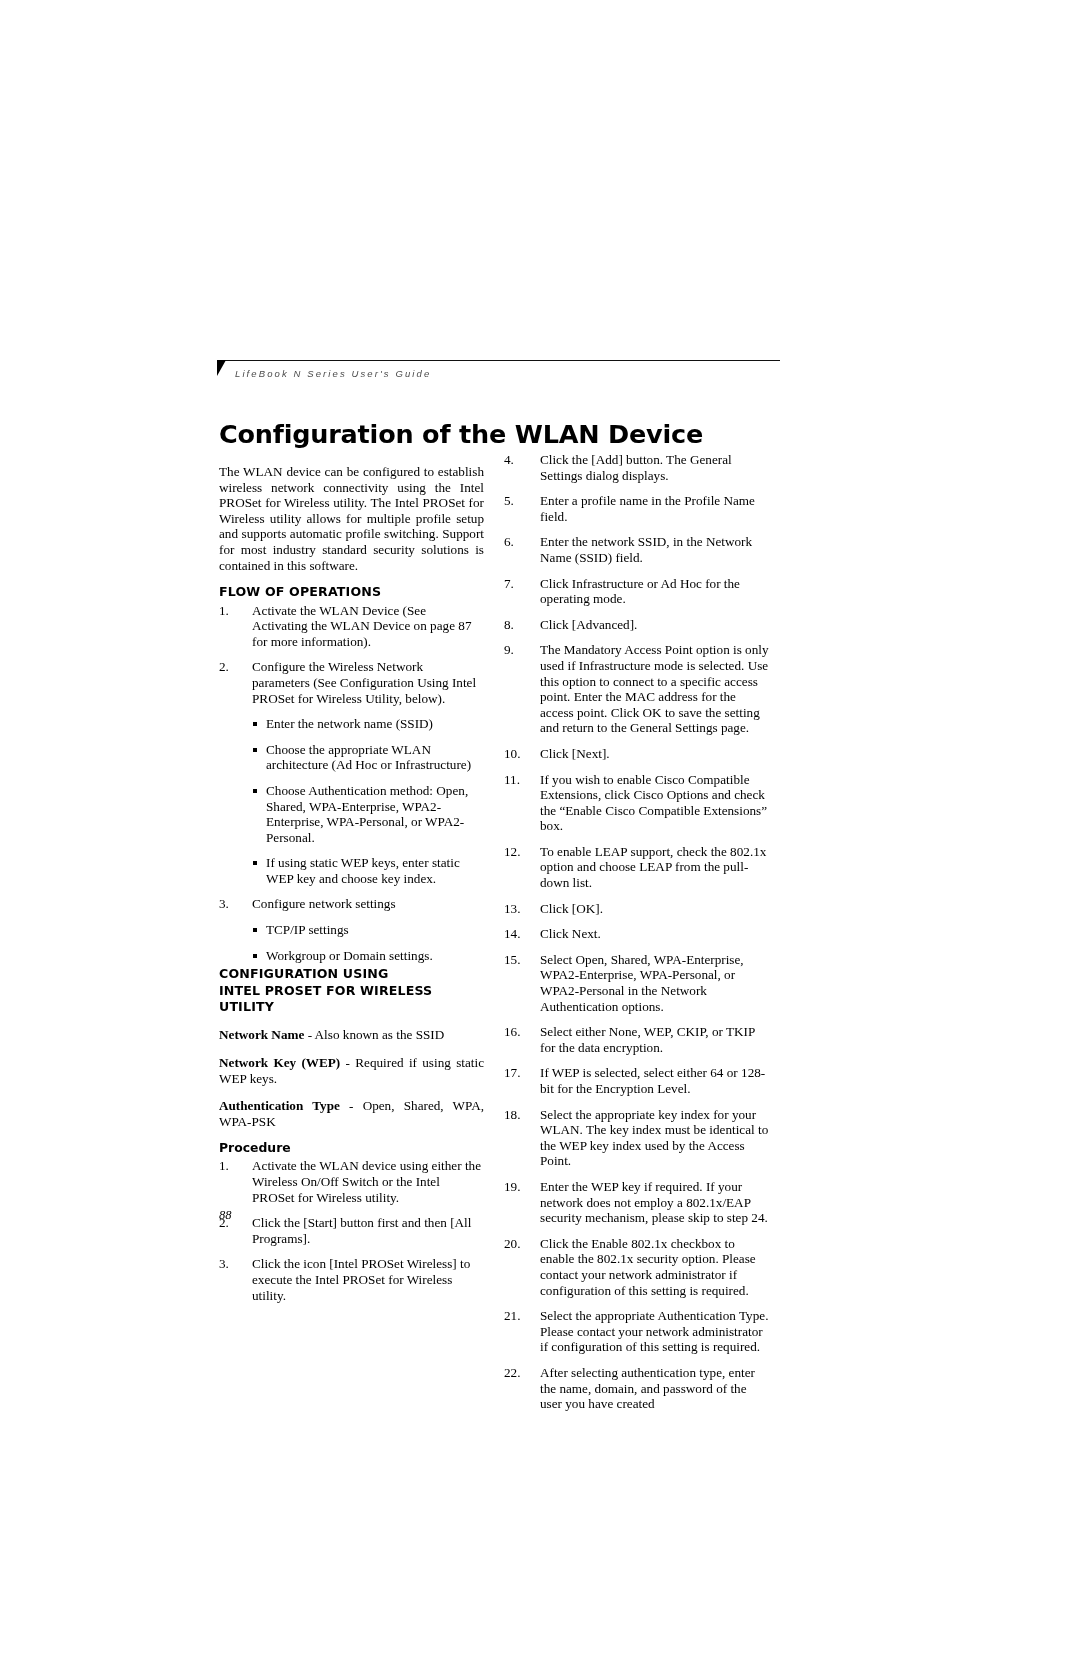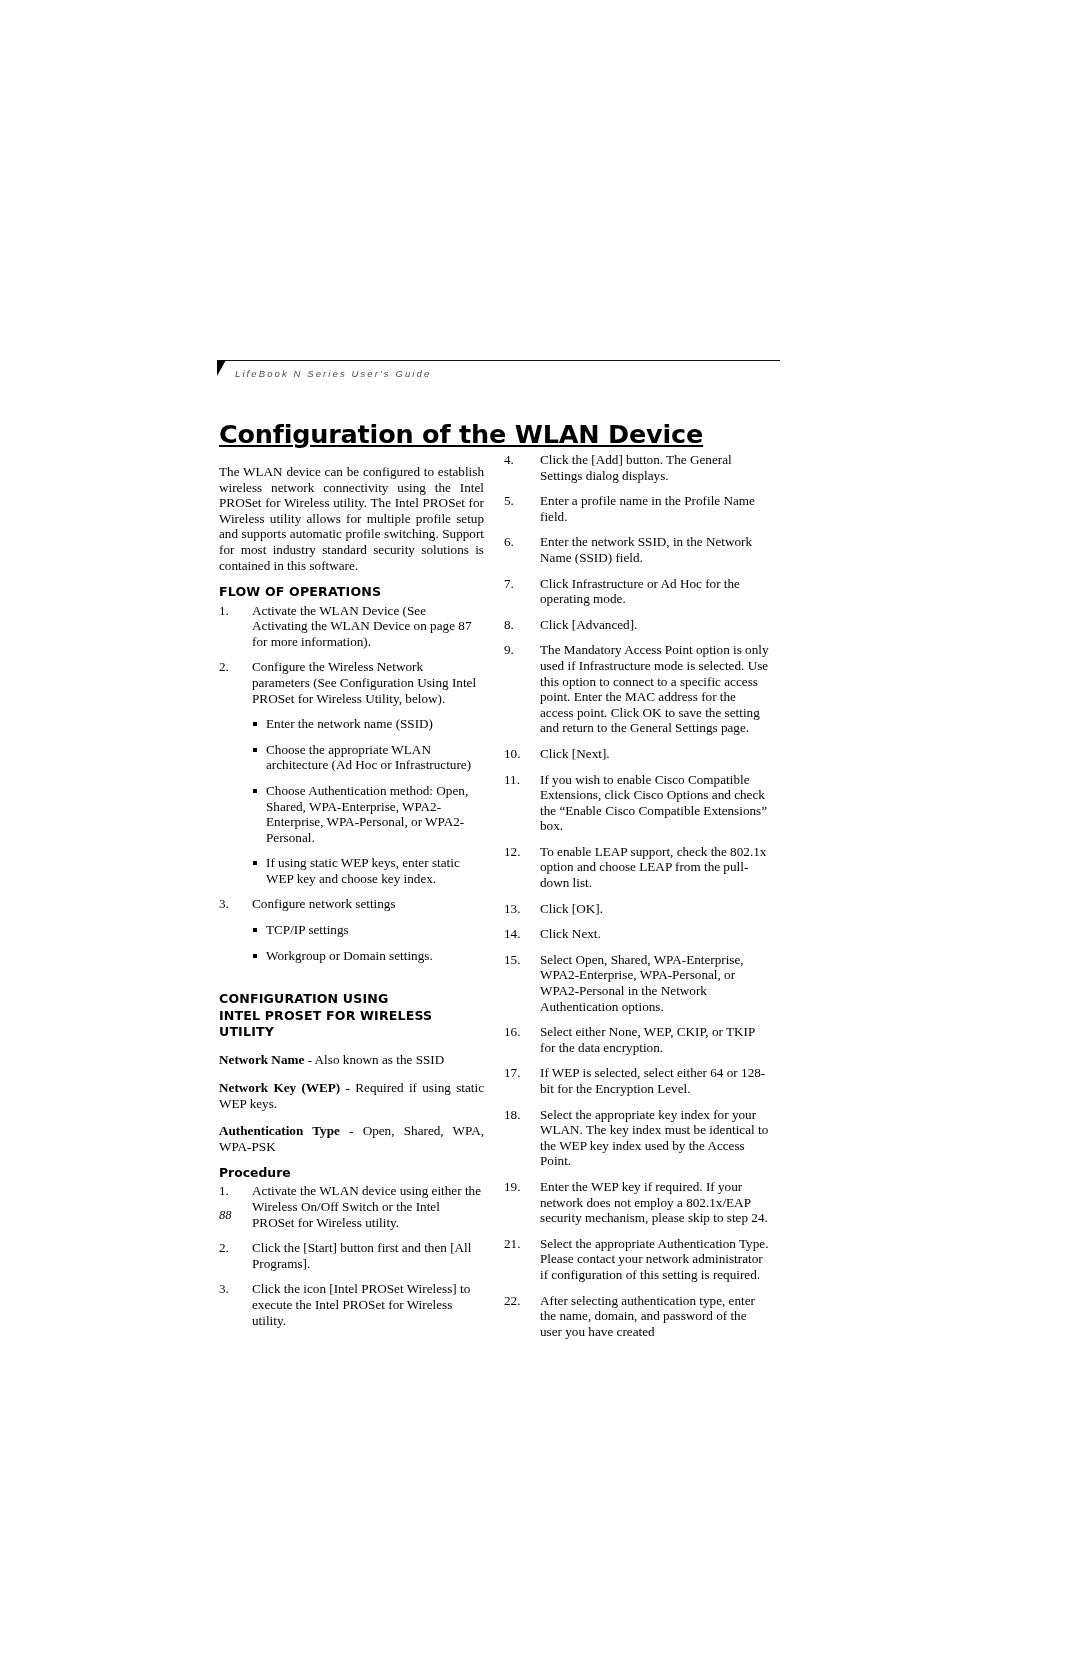--- a/index.html
+++ b/index.html
@@ -63,21 +63,20 @@
   .page-title {
     position: absolute;
     left: 219px;
     top: 402px;
     font-family: "DejaVu Sans", sans-serif;
     font-weight: bold;
     font-size: 25.5px;
     letter-spacing: -0.2px;
     color: #000000;
     white-space: nowrap;
-    text-decoration: underline;
   }
 
   
   .col {
     position: absolute;
     top: 452px;
     width: 265px;
     font-size: 13.2px;
     line-height: 15.6px;
     text-align: left;
@@ -92,21 +91,21 @@
   }
 
   h2.sec {
     font-family: "DejaVu Sans", sans-serif;
     font-weight: bold;
     font-size: 12.6px;
     line-height: 16.4px;
     letter-spacing: 0.15px;
     margin: 9px 0 2px 0;
   }
-  h2.sec.nogap { margin-top: 28px; }
+  h2.sec.nogap { margin-top: 3px; }
   h2.sec .l2 { display: block; }
 
   h3.sub {
     font-family: "DejaVu Sans", sans-serif;
     font-weight: bold;
     font-size: 12.4px;
     line-height: 15px;
     margin: 9px 0 3px 0;
   }
 
@@ -257,20 +256,21 @@
       <li><span class="num">10.</span><span>Click [Next].</span></li>
       <li><span class="num">11.</span><span>If you wish to enable Cisco Compatible Extensions, click Cisco Options and check the “Enable Cisco Compatible Extensions” box.</span></li>
       <li><span class="num">12.</span><span>To enable LEAP support, check the 802.1x option and choose LEAP from the pull-down list.</span></li>
       <li><span class="num">13.</span><span>Click [OK].</span></li>
       <li><span class="num">14.</span><span>Click Next.</span></li>
       <li><span class="num">15.</span><span>Select Open, Shared, WPA-Enterprise, WPA2-Enterprise, WPA-Personal, or WPA2-Personal in the Network Authentication options.</span></li>
       <li><span class="num">16.</span><span>Select either None, WEP, CKIP, or TKIP for the data encryption.</span></li>
       <li><span class="num">17.</span><span>If WEP is selected, select either 64 or 128-bit for the Encryption Level.</span></li>
       <li><span class="num">18.</span><span>Select the appropriate key index for your WLAN. The key index must be identical to the WEP key index used by the Access Point.</span></li>
       <li><span class="num">19.</span><span>Enter the WEP key if required. If your network does not employ a 802.1x/EAP security mechanism, please skip to step 24.</span></li>
+      <li><span class="num">20.</span><span>Click the Enable 802.1x checkbox to enable the 802.1x security option. Please contact your network administrator if configuration of this setting is required.</span></li>
       <li><span class="num">21.</span><span>Select the appropriate Authentication Type. Please contact your network administrator if configuration of this setting is required.</span></li>
       <li><span class="num">22.</span><span>After selecting authentication type, enter the name, domain, and password of the user you have created</span></li>
     </ol>
   </div>
 
   <div class="folio">88</div>
 
 </div>
 
 </body></html>

